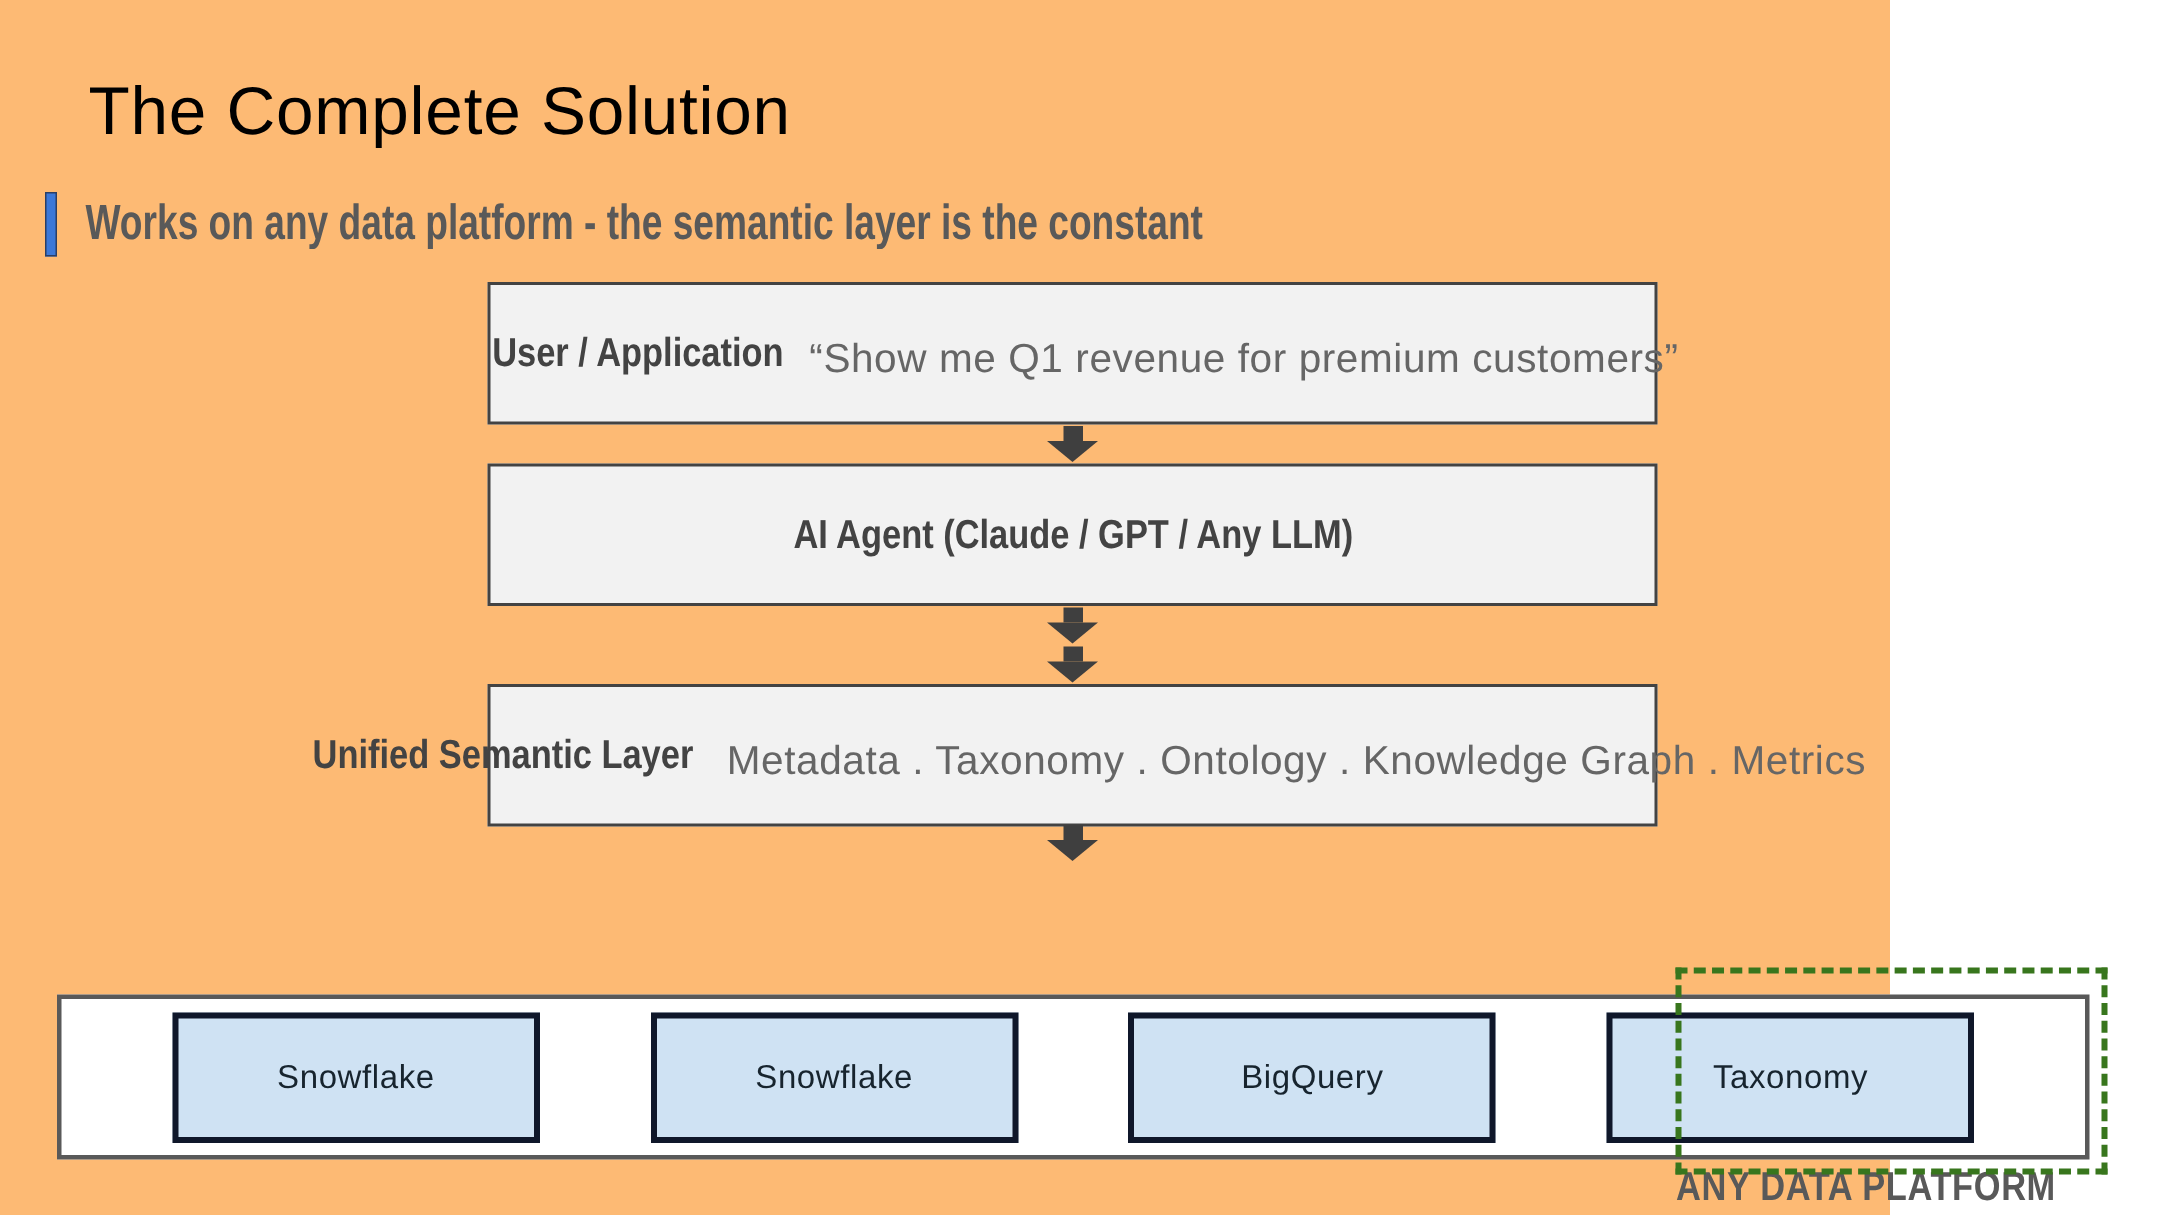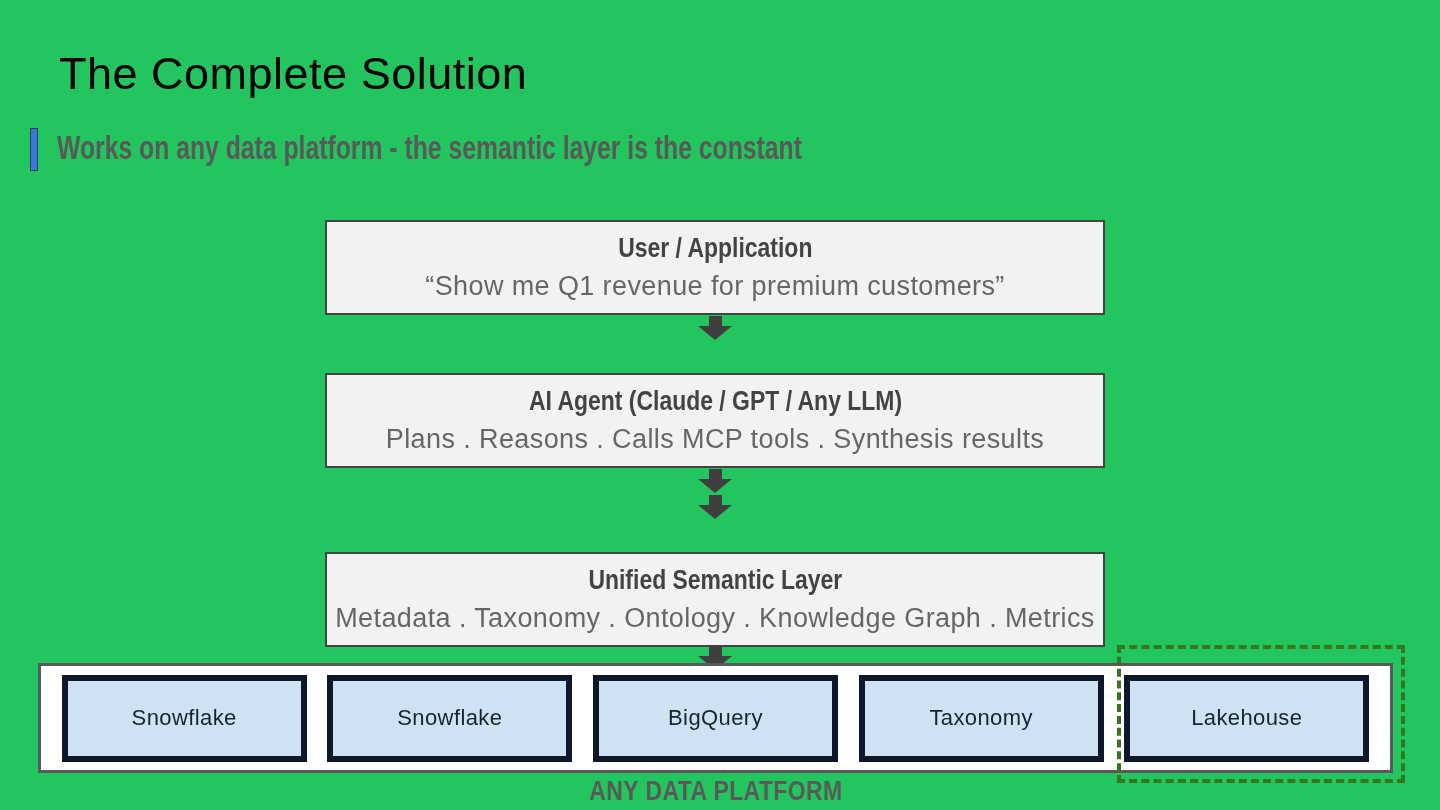--- a/index.html
+++ b/index.html
@@ -1,63 +1,63 @@
 <!DOCTYPE html>
 <html><head>
 <meta charset="utf-8">
 <style>
   * { margin:0; padding:0; box-sizing:border-box; }
   html,body { width:1440px; height:810px; background:#ffffff;
               font-family:"Liberation Sans", sans-serif; overflow:hidden; }
-  .slide { position:relative; width:1440px; height:810px; background:#22c55e; }
+  .slide { position:relative; width:1260px; height:810px; background:#fdba74; }
 
   
   .title { position:absolute; left:59px; top:48px; font-size:45px; color:#000;
            font-weight:400; letter-spacing:0.5px; }
 
   
   .accent-bar { position:absolute; left:30px; top:128px; width:8px; height:43px;
                 background:#3c78d8; border:1px solid #2a3f66; }
   .subtitle { position:absolute; left:57px; top:129px; font-size:33px; color:#595959;
               font-weight:bold; white-space:nowrap;
               transform:scaleX(0.75); transform-origin:left center; }
 
   
   .flow { position:absolute; left:325px; top:188px; width:780px;
           display:flex; flex-direction:column; }
   .flow-box { height:95px; width:100%; background:#f2f2f2; border:2px solid #434343;
-              display:flex; flex-direction:column; align-items:center; justify-content:center;margin-top:32px; }
+              display:flex; flex-direction:row; align-items:center; justify-content:center; }
   .flow-heading { font-size:27px; font-weight:bold; color:#434343; white-space:nowrap;
                   display:inline-block; transform:scaleX(0.85); transform-origin:center; }
   .flow-detail { font-size:27px; color:#666666; letter-spacing:0.4px; margin-top:7px;
                  white-space:nowrap; }
 
   
   .gap { height:26px; display:flex; flex-direction:column; align-items:center;
          justify-content:center; }
   .gap.last { height:21px; }
   .arrow { display:flex; flex-direction:column; align-items:center; }
   .arrow .stem { width:13px; height:10px; background:#3f3f3f; }
   .arrow .head { width:0; height:0; border-left:17px solid transparent;
                  border-right:17px solid transparent; border-top:14px solid #3f3f3f; }
 
   
   .platforms { position:absolute; left:38px; top:663px; width:1355px; height:110px;
                background:#ffffff; border:3px solid #595959;
                display:flex; align-items:center; justify-content:space-evenly; }
-  .platform-box { width:245px; height:87px; background:#cfe2f3; border:6px solid #0f172a;
+  .platform-box { width:245px; height:87px; background:#cfe2f3; border:4px solid #0f172a;
                   display:flex; align-items:center; justify-content:center;
                   font-size:22px; color:#17242e; letter-spacing:0.4px; }
 
   
   .highlight { position:absolute; left:1117px; top:645px; width:288px; height:138px;
                border:4px dashed #38761d; background:transparent; z-index:5; }
 
   
-  .caption { position:absolute; left:38px; top:776px; width:1355px; text-align:center; }
+  .caption { position:absolute; left:38px; top:776px; width:1355px; text-align:right; }
   .caption span { font-size:27px; font-weight:bold; color:#595959; white-space:nowrap;
                   display:inline-block; transform:scaleX(0.85); transform-origin:center;
                   letter-spacing:0.5px; }
 </style>
 </head>
 <body>
 
 <div class="slide">
 
   <div class="title">The Complete Solution</div>
@@ -74,21 +74,20 @@
 
     <div class="gap">
       <div class="arrow">
         <div class="stem"></div>
           <div class="head"></div>
       </div>
     </div>
 
     <div class="flow-box">
       <span class="flow-heading">AI Agent (Claude / GPT / Any LLM)</span>
-      <span class="flow-detail">Plans . Reasons . Calls MCP tools . Synthesis results</span>
     </div>
 
     <div class="gap">
       <div class="arrow">
         <div class="stem"></div>
           <div class="head"></div>
       </div>
     </div>
 
 
@@ -111,21 +110,20 @@
       </div>
     </div>
 
   </div>
 
   <div class="platforms">
     <div class="platform-box">Snowflake</div>
     <div class="platform-box">Snowflake</div>
     <div class="platform-box">BigQuery</div>
     <div class="platform-box">Taxonomy</div>
-    <div class="platform-box">Lakehouse</div>
   </div>
 
   <div class="highlight"></div>
 
   <div class="caption">
     <span>ANY DATA PLATFORM</span>
   </div>
 
 </div>
 

